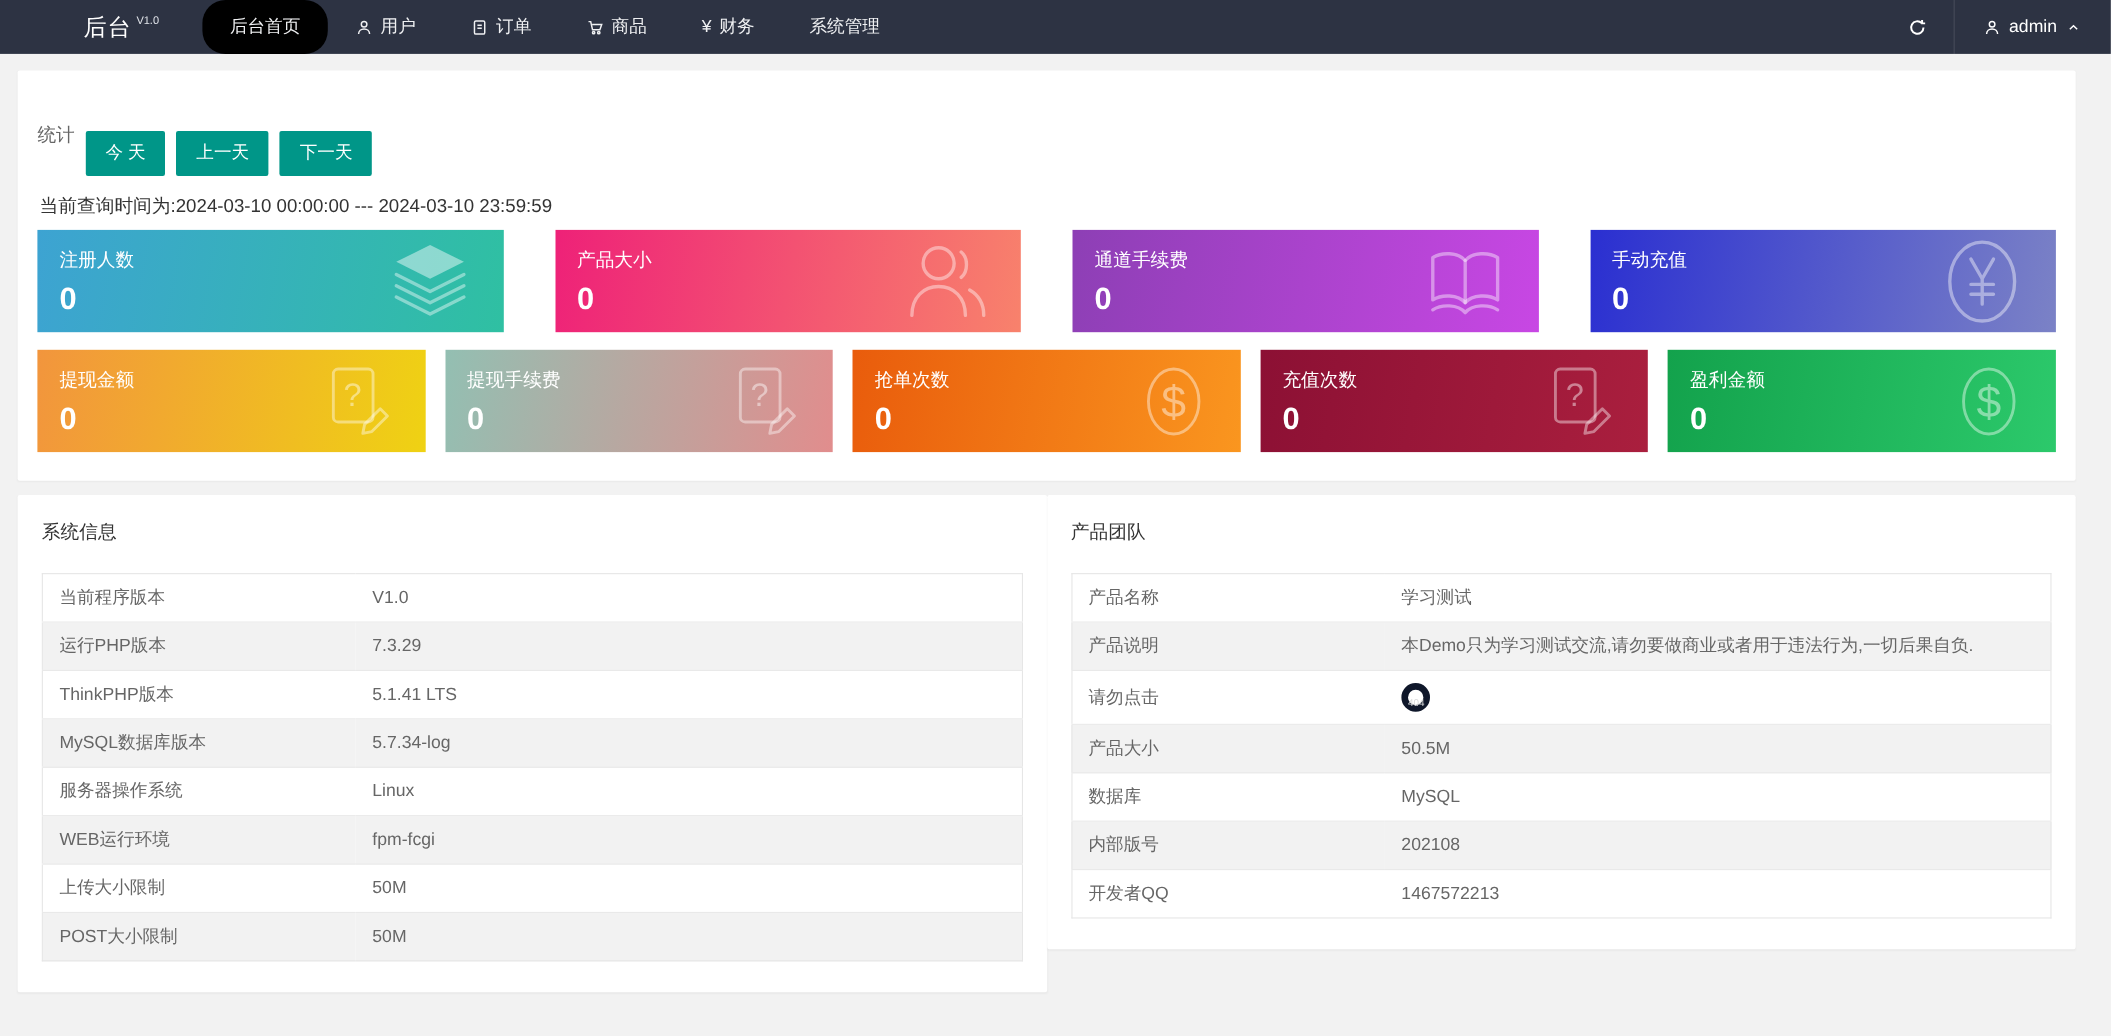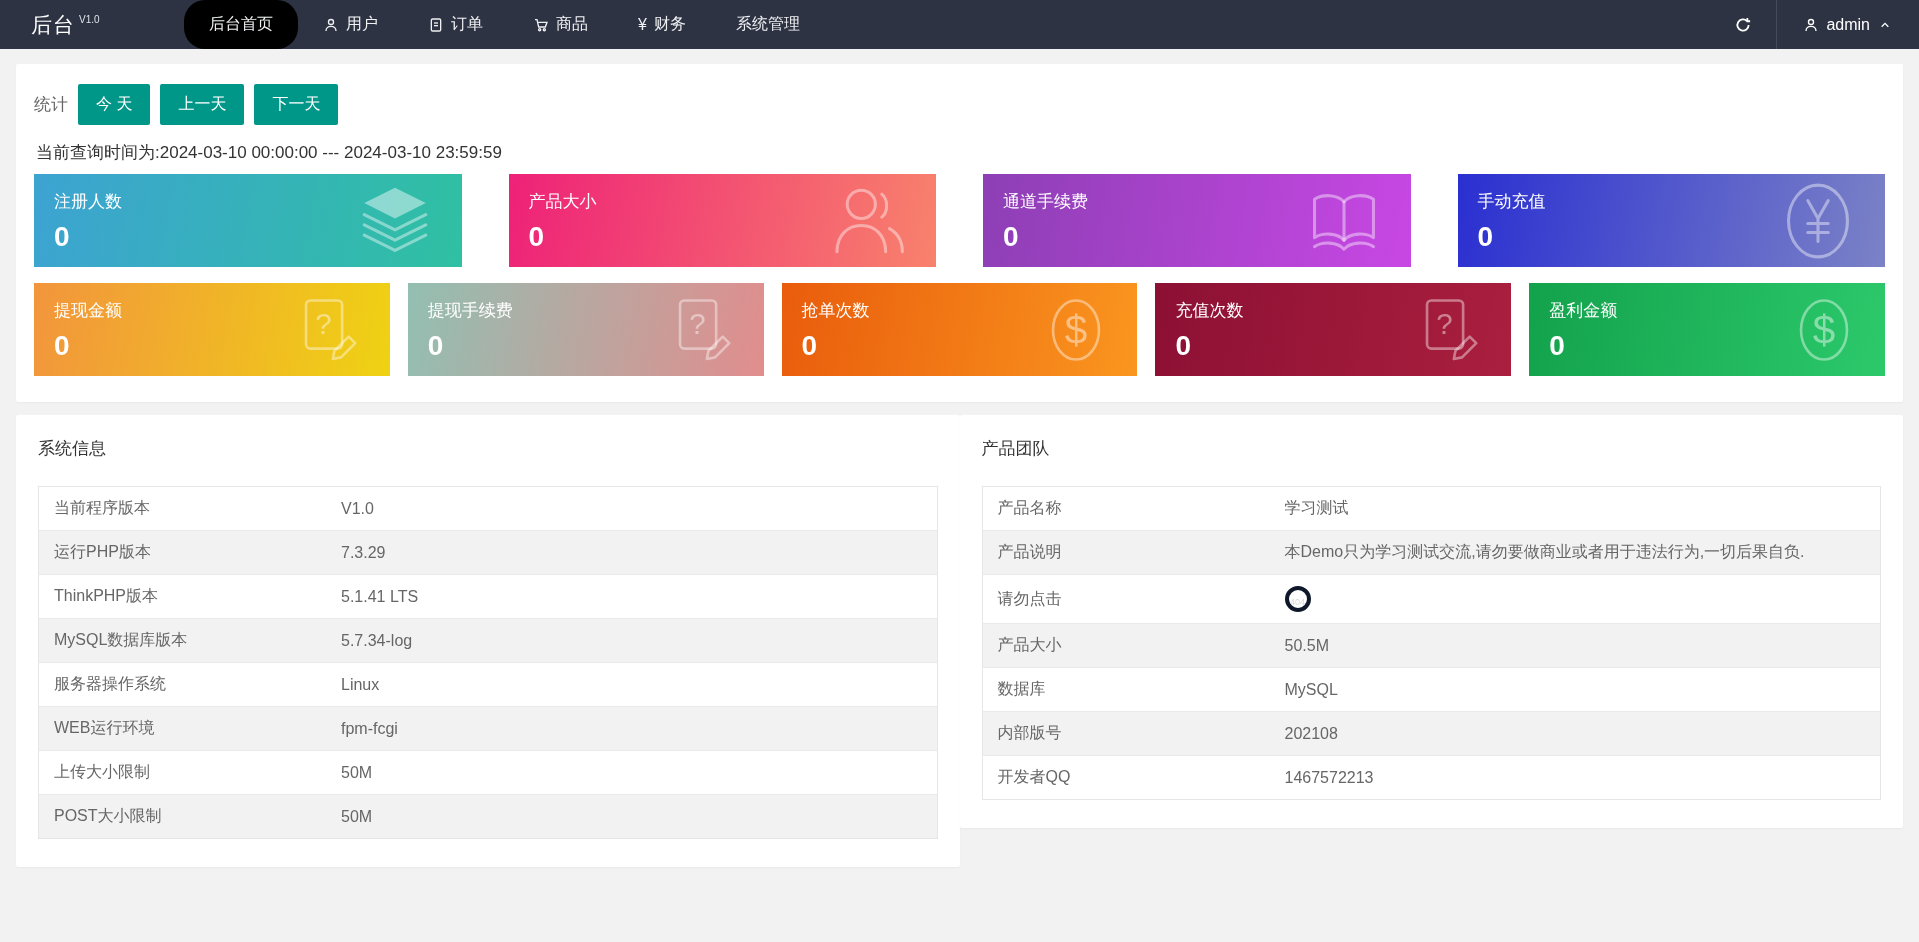--- a/index.html
+++ b/index.html
@@ -2,45 +2,45 @@
 <html><head>
 <meta charset="utf-8">
 <style>
   * { margin:0; padding:0; box-sizing:border-box; }
   html,body { width:1919px; height:942px; overflow:hidden;
     font-family:"Liberation Sans","DejaVu Sans",sans-serif;
     background:#f2f2f2; color:#333; }
 
   
   .navbar { height:49px; background:#2d3343; display:flex; align-items:stretch; color:#fff; }
-  .logo { width:184px; display:flex; align-items:center; padding-left:31px; }
+  .logo { width:184px; display:flex; align-items:center; padding-left:76px; }
   .logo-text { font-size:21px; color:#fff; letter-spacing:1px; }
   .logo-ver { font-size:10px; color:#dfe2e8; margin:-10px 0 0 4px; }
   .nav-items { display:flex; align-items:stretch; }
   .nav-item { display:flex; align-items:center; gap:7px; padding:0 25px; font-size:16px;
     color:#f0f1f3; cursor:pointer; }
   .nav-item.active { background:#000000;border-radius:21px; }
   .nav-item svg { width:16px; height:16px; stroke:#f0f1f3; fill:none; stroke-width:2; }
   .nav-yen { font-size:16px; }
   .nav-right { margin-left:auto; display:flex; align-items:stretch; }
   .nav-ibtn { display:flex; align-items:center; padding:0 24px; cursor:pointer; }
   .nav-ibtn svg { width:18px; height:18px; stroke:#fff; fill:none; stroke-width:2.4; }
   .nav-sep { width:1px; background:rgba(255,255,255,.12); }
   .nav-user { display:flex; align-items:center; gap:7px; padding:0 26px; font-size:16px; cursor:pointer; }
   .nav-user svg { width:16px; height:16px; stroke:#fff; fill:none; stroke-width:2; }
 
   
-  .main { padding:15px 16px 0 16px; }
+  .main { padding:15px 32px 0 16px; }
   .panel { background:#fff; border-radius:2px; box-shadow:0 1px 2px rgba(0,0,0,.04); }
 
   .stats-panel { padding:20px 18px 26px 18px; margin-bottom:13px; }
   .stats-head { display:flex; align-items:center; }
   .stats-label { font-size:17px; color:#666; margin-right:10px; }
   .btn { background:#009688; color:#fff; border:none; font-size:16px; padding:10px 18px;
-    border-radius:2px; margin-right:10px; cursor:pointer; font-family:inherit; }
+    border-radius:2px; margin-right:10px; cursor:pointer; font-family:inherit;margin-top:35px; }
   .query-time { font-size:17px; color:#333; margin:16px 0 10px 2px; }
 
   .cards-row1 { display:grid; grid-template-columns:repeat(4,1fr); gap:47px; margin-top:6px; }
   .cards-row2 { display:grid; grid-template-columns:repeat(5,1fr); gap:18px; margin-top:16px; }
   .stat-card { height:93px; padding:16px 20px; color:#fff; position:relative; overflow:hidden; }
   .stat-title { font-size:17px; }
   .stat-value { font-size:28px; font-weight:bold; margin-top:8px; }
   .stat-icon { position:absolute; right:26px; top:50%; transform:translateY(-50%); }
   .stat-icon svg { display:block; fill:none; stroke:rgba(255,255,255,.42); stroke-width:2.4;
     stroke-linecap:round; stroke-linejoin:round; }
@@ -51,21 +51,21 @@
   
   .bottom { display:flex; align-items:flex-start; }
   .info-panel { flex:1; padding:22px 22px 28px 22px; }
   .panel-title { font-size:17px; color:#333; margin-bottom:26px; }
   table.kv { width:100%; border-collapse:collapse; border:1px solid #e6e6e6; font-size:16px; color:#666; }
   table.kv td { padding:11px 15px; border-bottom:1px solid #e9e9e9; }
   table.kv tr:last-child td { border-bottom:none; }
   table.kv tr:nth-child(even) { background:#f2f2f2; }
   table.kv td.k { width:32%; }
   .badge-404 { display:inline-block; width:26px; height:26px; border-radius:50%;
-    border:4px solid #0f172a; color:#d9d9d9; font-size:9px; line-height:25px;
+    border:6px solid #0f172a; color:#d9d9d9; font-size:9px; line-height:25px;
     text-align:center; background:#fff; cursor:pointer; }
 </style>
 </head>
 <body>
 
 <div class="navbar">
   <div class="logo">
     <span class="logo-text">后台</span>
     <span class="logo-ver">V1.0</span>
   </div>

